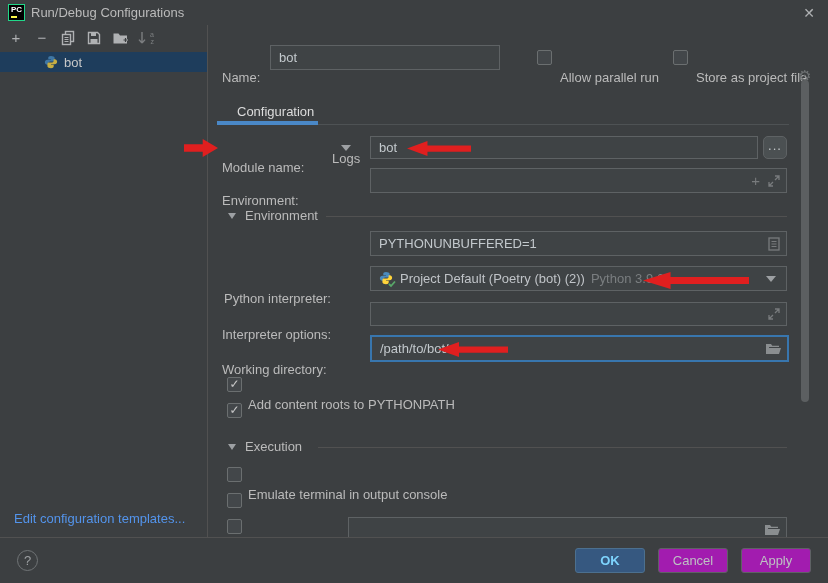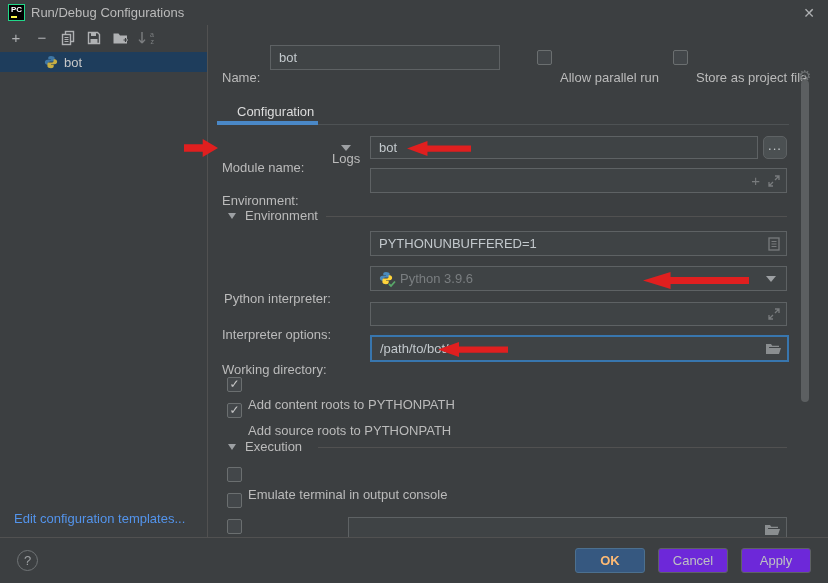--- a/index.html
+++ b/index.html
@@ -59,23 +59,23 @@
   .sec-head { position:absolute; display:flex; align-items:center; cursor:pointer; }
   .sec-tri { width:0; height:0; border-left:4.5px solid transparent; border-right:4.5px solid transparent; border-top:6px solid #9da0a3; margin-right:9px; }
   .sec-line { position:absolute; height:1px; background:#515151; }
   .checkbox { position:absolute; width:15px; height:15px; background:#43474a; border:1px solid #6b6f70;
     border-radius:2px; color:#c7c7c7; font-size:12px; line-height:13px; text-align:center; cursor:pointer; }
   .scrollbar { position:absolute; left:593px; top:55px; width:8px; height:322px; background:#5c5f61; border-radius:4px; }
   
   .bottombar { position:absolute; left:0; top:537px; width:828px; height:46px; border-top:1px solid #515151; }
   .help-btn { position:absolute; left:17px; top:12px; width:21px; height:21px; border:1px solid #707476;
     border-radius:50%; color:#9da0a3; text-align:center; line-height:19px; font-size:13px; cursor:pointer; }
-  .btn { position:absolute; top:10px; width:70px; height:25px; background:#6d28d9; border:1px solid #5e6264;
+  .btn { position:absolute; top:10px; width:70px; height:25px; background:#a21caf; border:1px solid #5e6264;
     border-radius:3px; color:#bdc1c3; text-align:center; line-height:23px; cursor:pointer; }
-  .btn.primary { background:#365880; border-color:#4c708f; color:#fdba74; font-weight:bold; }
+  .btn.primary { background:#365880; border-color:#4c708f; color:#7dd3fc; font-weight:bold; }
   
   .ann { position:absolute; z-index:50; }
   .ann svg { display:block; width:100%; height:100%; }
   .ann polygon { fill:#e01f1f; }
   .ic-svg { display:block; }
 </style>
 </head>
 <body>
 
 <div id="dialog">
@@ -194,20 +194,21 @@
     <div class="field combo" style="left:162px; top:241px; width:417px; height:25px;">
       <span class="py-icon" style="margin-left:8px; flex:0 0 15px;">
         <svg width="14" height="14" viewBox="0 0 16 16">
             <path fill="#4b8bbe" d="M8 1c-2 0-3.1.8-3.1 2.2v1.7H8v.6H3.8C2.2 5.5 1 6.6 1 8.4s1.2 2.8 2.8 2.8H5V9.4C5 8.2 6 7.3 7.2 7.3h3.2c1 0 1.7-.8 1.7-1.8V3.2C12.1 1.8 10 1 8 1z"></path>
             <path fill="#ffd43b" d="M8 15c2 0 3.1-.8 3.1-2.2v-1.7H8v-.6h4.2c1.6 0 2.8-1.1 2.8-2.9S13.8 4.8 12.2 4.8H11v1.8c0 1.2-1 2.1-2.2 2.1H5.6c-1 0-1.7.8-1.7 1.8v2.3C3.9 14.2 6 15 8 15z"></path>
           </svg>
         <svg class="badge" style="right:-2px; bottom:-2px;" width="8" height="8" viewBox="0 0 8 8">
             <polyline points="1,4 3,6 7,1.5" fill="none" stroke="#59a869" stroke-width="1.8"></polyline>
           </svg>
       </span>
+      <span class="val">Project Default (Poetry (bot) (2))</span>
       <span class="ver">Python 3.9.6</span>
       <span style="flex:1"></span>
       <span class="chev-down" style="margin-right:10px;"></span>
     </div>
 
     <span class="lbl" style="left:14px; top:283px;">Interpreter options:</span>
     <div class="field" style="left:162px; top:277px; width:417px; height:24px;">
       <input value="" style="">
       <span class="right-ic">
         <svg width="12" height="12" viewBox="0 0 12 12">
@@ -223,21 +224,20 @@
         <svg width="15" height="12" viewBox="0 0 15 12">
             <path d="M0 1h5l1.3 1.7H13V4H3.2L1.4 11H0z" fill="#8a8e90"></path>
             <path d="M2.2 5h12.8L13 11H.7z" fill="#8a8e90"></path>
           </svg>
       </span>
     </div>
 
     <span class="checkbox" style="left:19px; top:352px;"><span>✓</span></span>
     <span class="lbl" style="left:40px; top:353px;">Add content roots to PYTHONPATH</span>
     <span class="checkbox" style="left:19px; top:378px;"><span>✓</span></span>
-    <span class="lbl" style="left:40px; top:379px;">Add source roots to PYTHONPATH</span>
 
     <div class="sec-head" style="left:20px; top:414px;">
       <span class="sec-tri"></span>
       <span>Execution</span>
     </div>
     <div class="sec-line" style="left:110px; top:422px; width:469px;"></div>
 
     <span class="checkbox" style="left:19px; top:442px;"></span>
     <span class="lbl" style="left:40px; top:443px;">Emulate terminal in output console</span>
 

